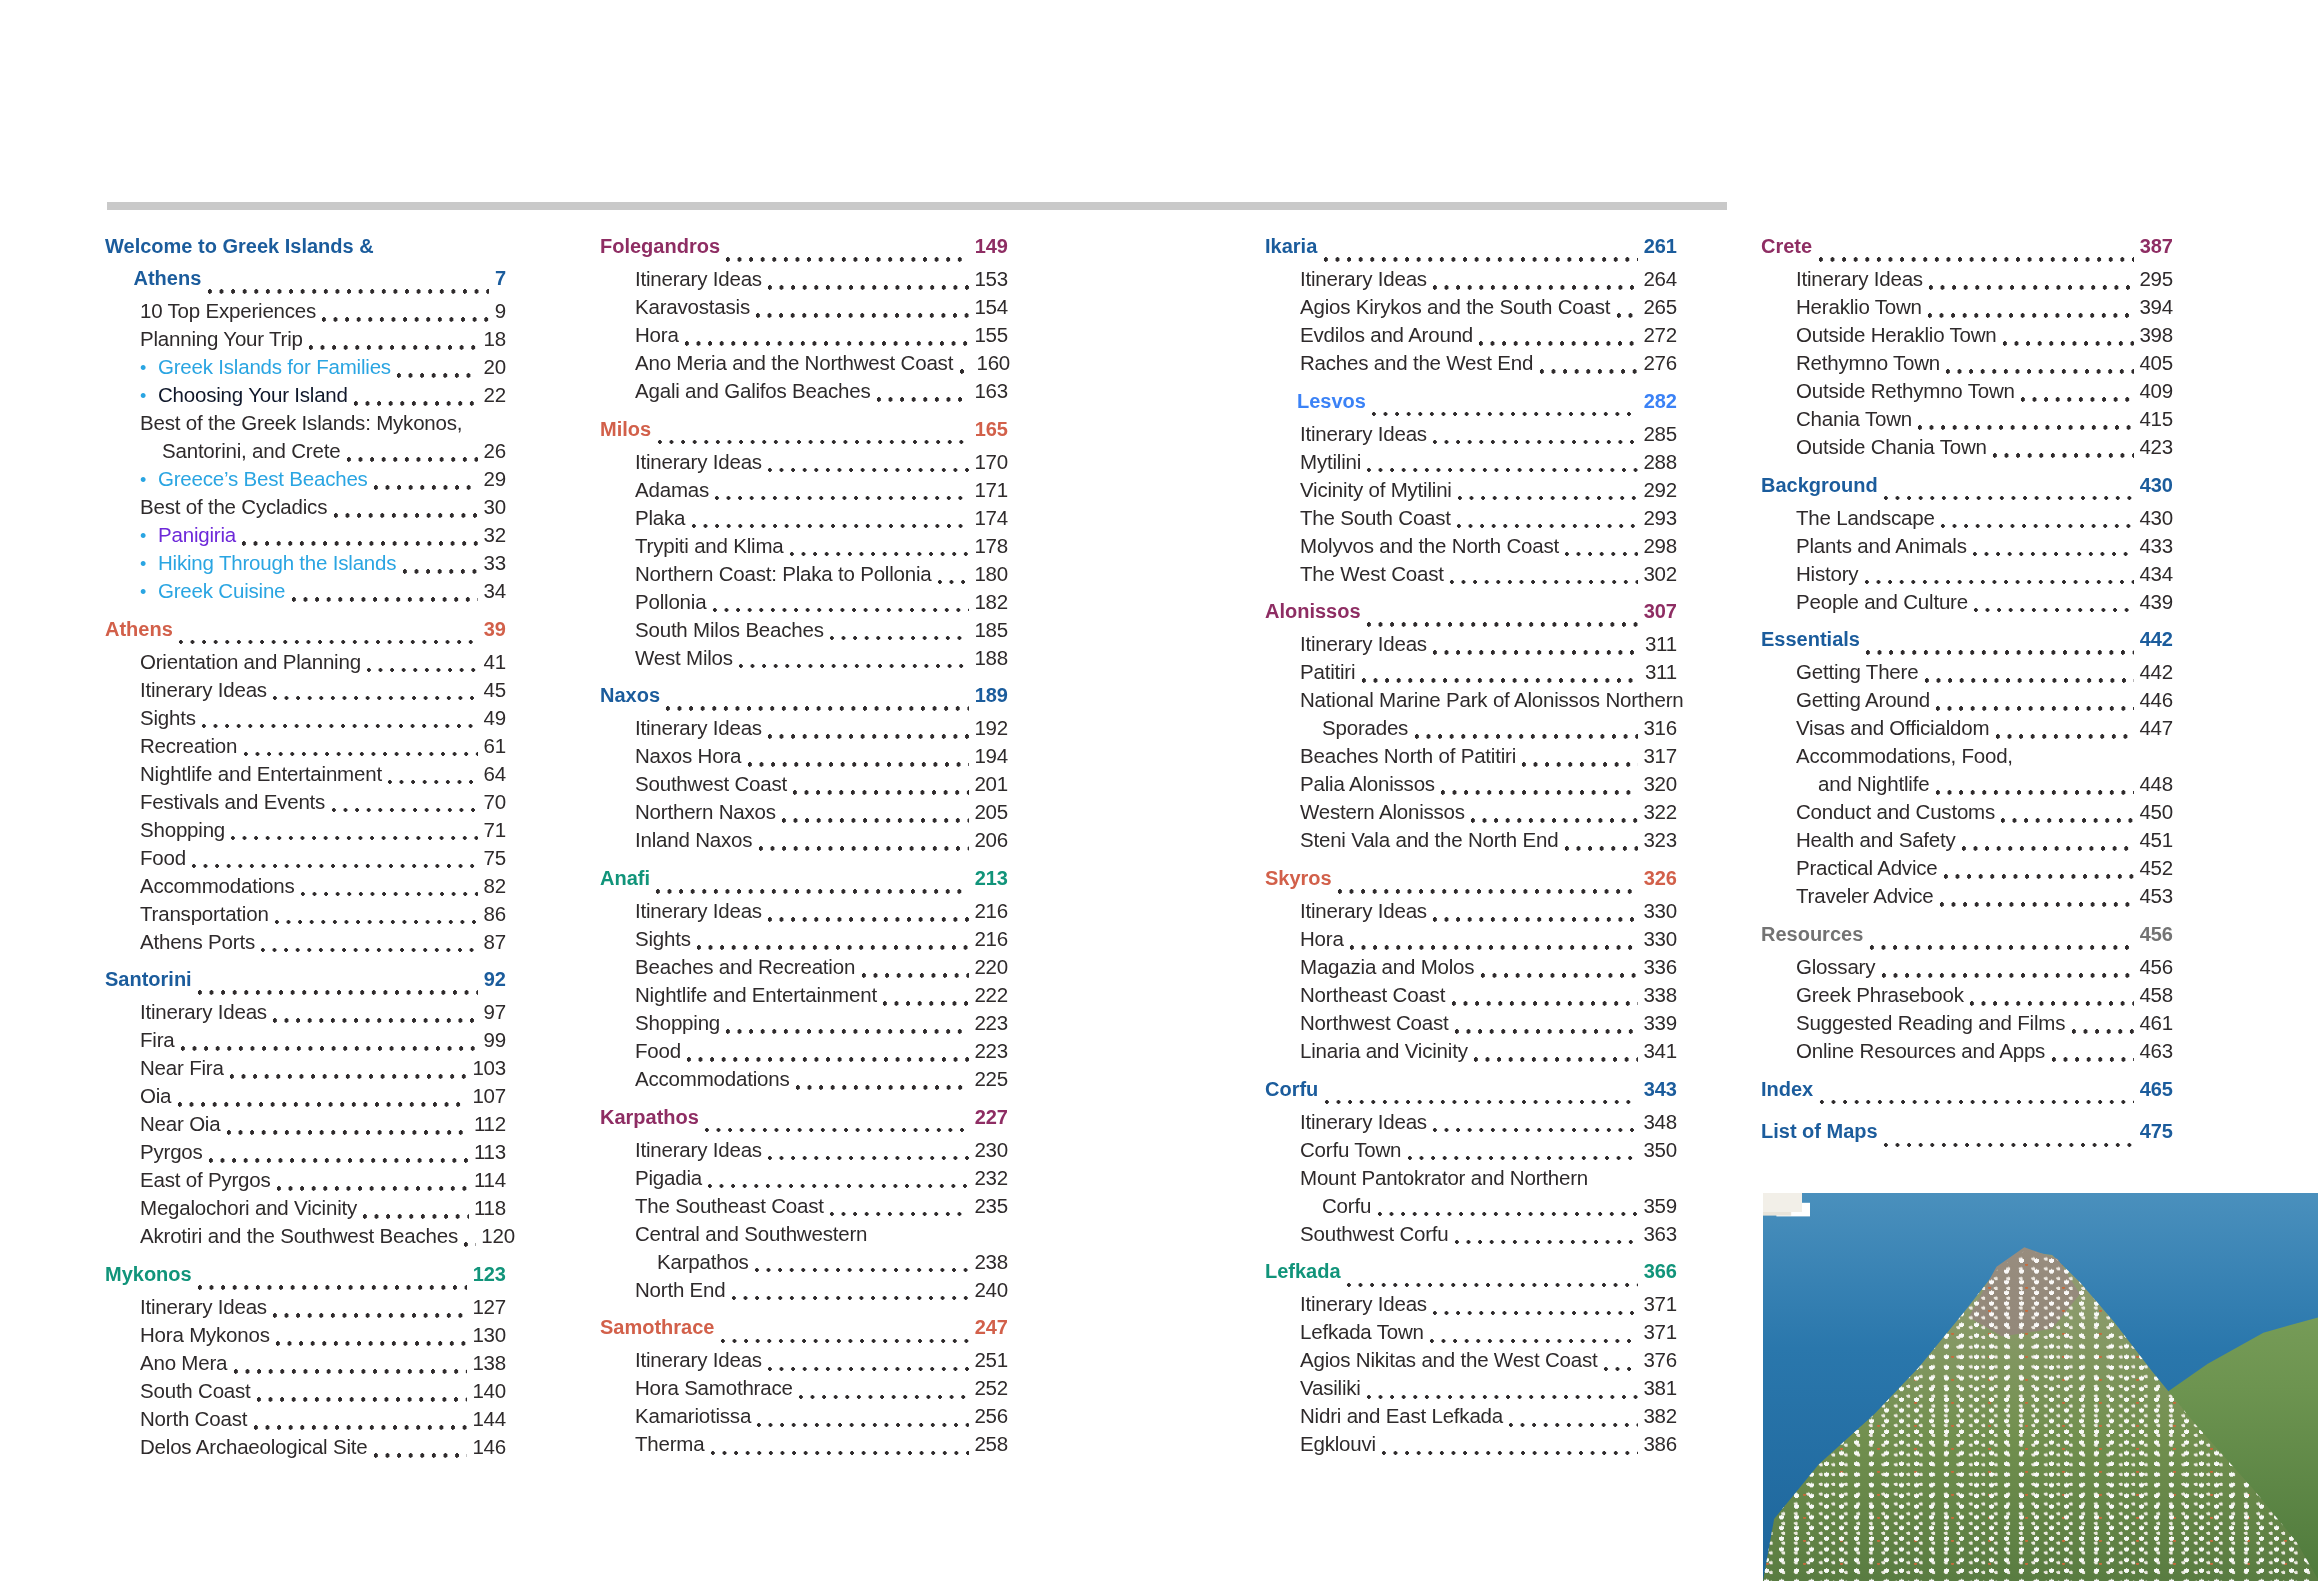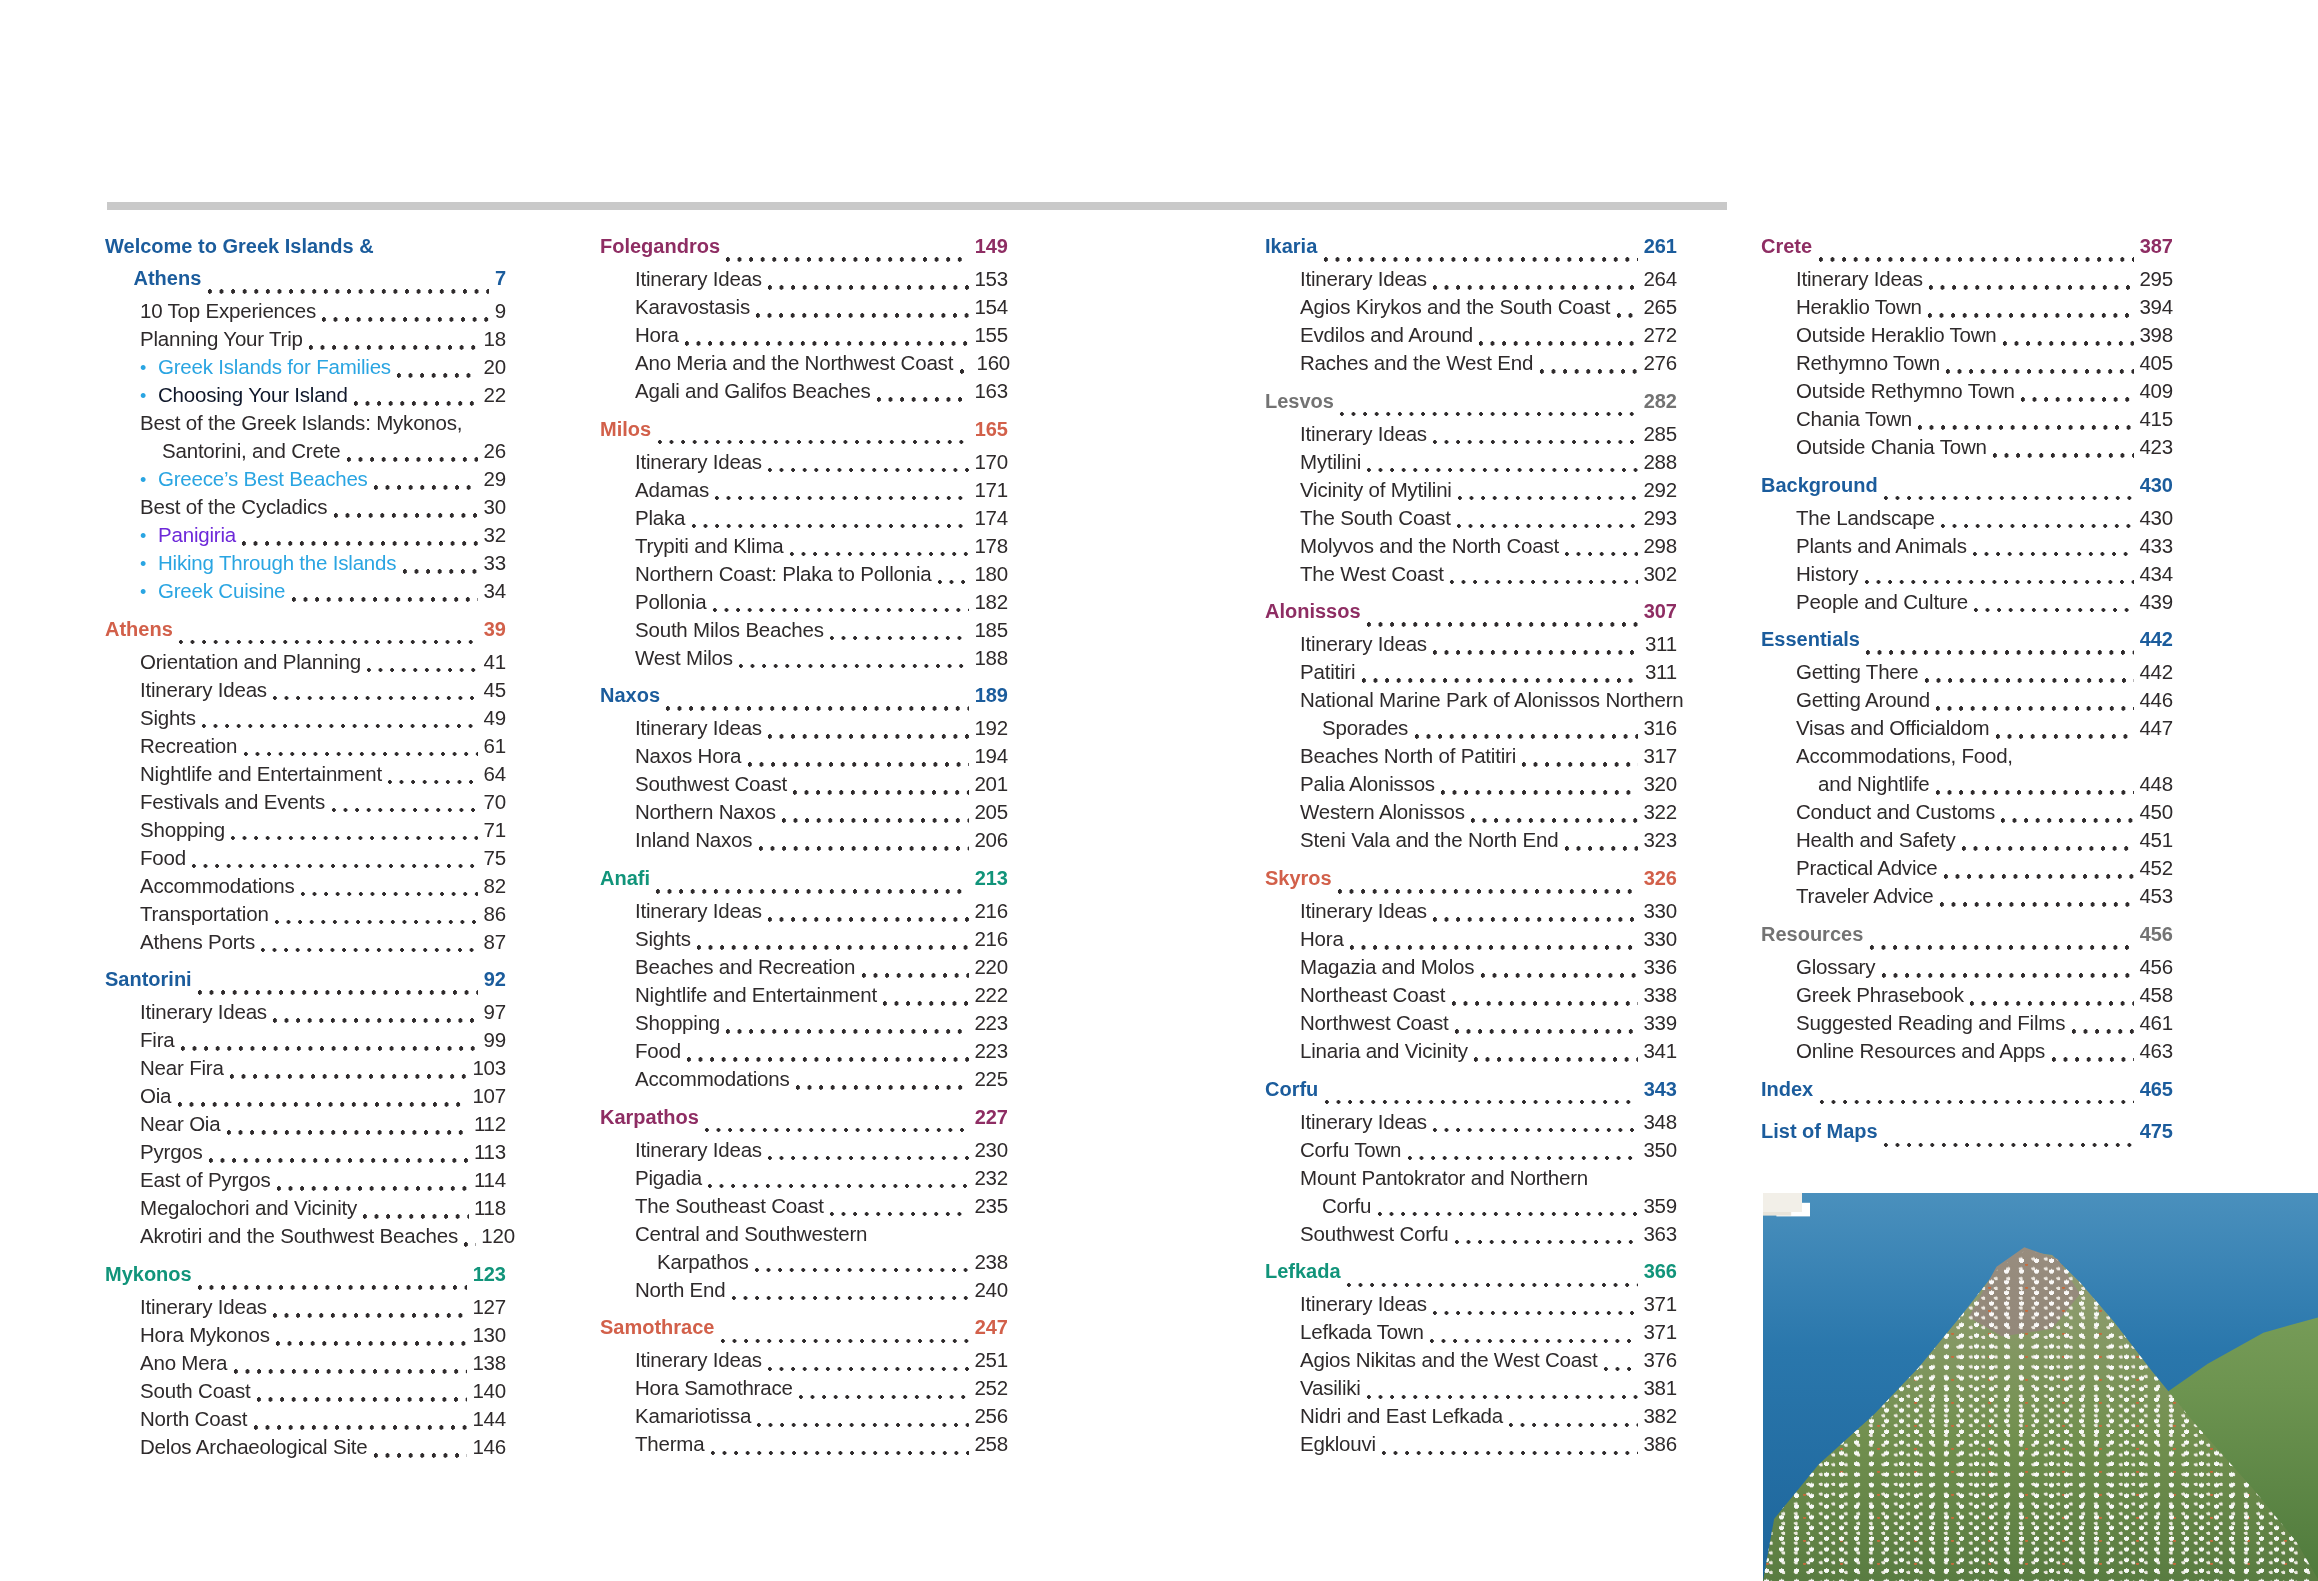--- a/index.html
+++ b/index.html
@@ -542,21 +542,21 @@
           <span class="dots"></span>
           <span class="pg">272</span>
         </div>
         <div class="line entry">
           <span class="lbl">Raches and the West End</span>
           <span class="dots"></span>
           <span class="pg">276</span>
         </div>
       </div>
       <div class="sec">
-        <div class="line head" style="color: #737373;">
+        <div class="line head" style="color: #3b82f6; margin-left: 32px;">
           <span class="lbl">Lesvos</span>
           <span class="dots"></span>
           <span class="pg">282</span>
         </div>
         <div class="line entry">
           <span class="lbl">Itinerary Ideas</span>
           <span class="dots"></span>
           <span class="pg">285</span>
         </div>
         <div class="line entry">

